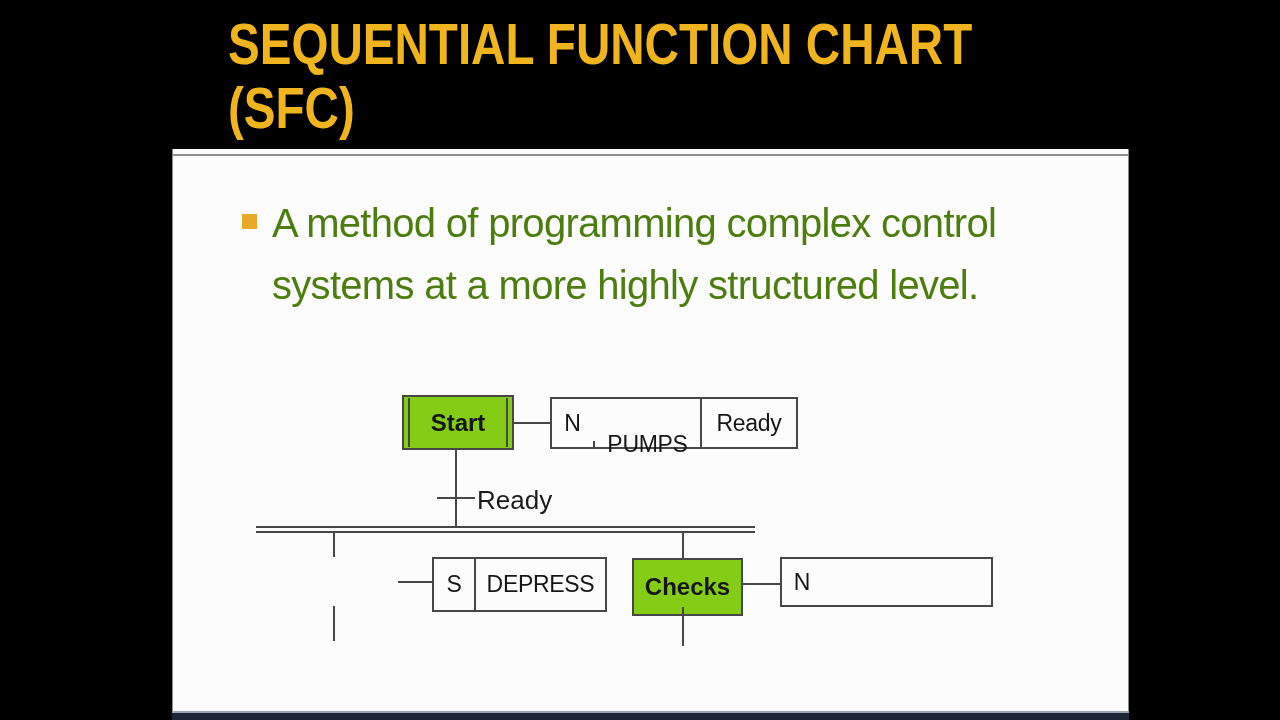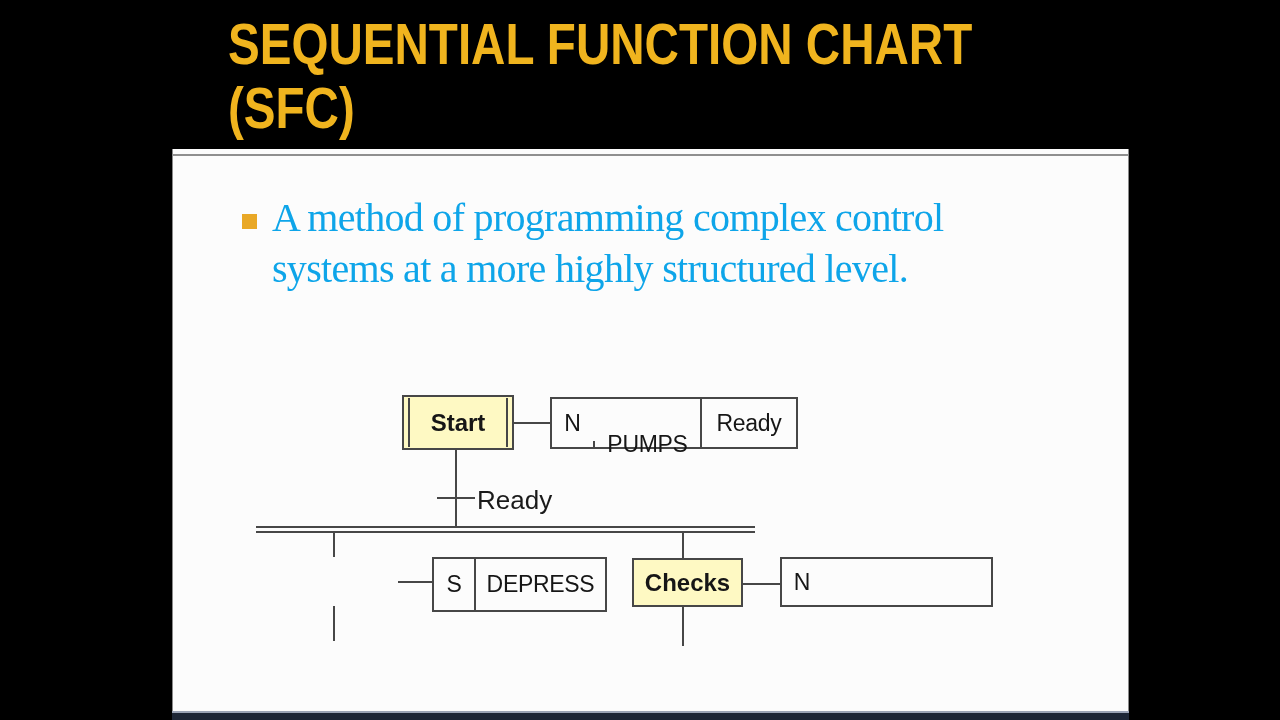--- a/index.html
+++ b/index.html
@@ -15,28 +15,28 @@
                   background:#1d2636; border-top:2px solid #9aa3b5; }
 
   
   .title { position:absolute; left:218px; top:12px; width:1100px;
            color:#F0B41E; font-weight:bold; font-size:58px; line-height:64px;
            transform:scaleX(0.82); transform-origin:left top; white-space:nowrap; }
 
   
   .bullet-marker { position:absolute; left:232px; top:214px; width:15px; height:15px; background:#E9A826; }
   .bullet-text { position:absolute; left:262px; top:192px; width:800px;
-                 font-size:40px; line-height:51px; letter-spacing:-0.7px; color:#0ea5e9;font-family:Liberation Serif, serif; }
+                 font-size:40px; line-height:62px; letter-spacing:-0.7px; color:#4d7c0f; }
 
   
   .diagram { position:absolute; left:0; top:0; width:1280px; height:720px; }
   .dline { position:absolute; background:#474747; }
   .dbl-line { position:absolute; left:246px; top:526px; width:499px; height:7px;
               border-top:2px solid #474747; border-bottom:2px solid #474747; }
-  .step { position:absolute; border:2px solid #474747; background:#fef9c3;
+  .step { position:absolute; border:2px solid #474747; background:#84cc16;
           display:flex; align-items:center; justify-content:center;
           font-weight:bold; font-size:24px; color:#161616; }
   .step .inner-l, .step .inner-r { position:absolute; top:1px; bottom:1px; width:2px; background:#474747; }
   .step .inner-l { left:4px; } .step .inner-r { right:4px; }
   .action-block { position:absolute; border:2px solid #474747; background:#fcfcfc; display:flex; }
   .cell { display:flex; align-items:center; justify-content:center;
           font-size:23px; color:#161616; letter-spacing:-0.3px; }
   .cell + .cell { border-left:2px solid #474747; }
   .t-label { position:absolute; font-size:26px; color:#1a1a1a; }
 </style>
@@ -82,21 +82,21 @@
 
     <div class="dline" style="left:323px; top:533px; width:2px; height:24px;"></div>
     <div class="dline" style="left:672px; top:533px; width:2px; height:25px;"></div>
 
     <div class="dline" style="left:388px; top:581px; width:34px; height:2px;"></div>
     <div class="action-block" style="left:422px; top:557px; width:175px; height:55px;">
       <div class="cell" style="width:40px;">S</div>
       <div class="cell" style="flex:1;text-align:center;">DEPRESS</div>
     </div>
 
-    <div class="step" style="left:622px; top:558px; width:111px; height:49px;">
+    <div class="step" style="left:622px; top:558px; width:111px; height:58px;">
       <span>Checks</span>
     </div>
     <div class="dline" style="left:733px; top:583px; width:37px; height:2px;"></div>
     <div class="action-block" style="left:770px; top:557px; width:213px; height:50px;">
       <div class="cell" style="width:40px;">N</div>
     </div>
 
     <div class="dline" style="left:323px; top:606px; width:2px; height:35px;"></div>
     <div class="dline" style="left:672px; top:607px; width:2px; height:39px;"></div>
   </div>

